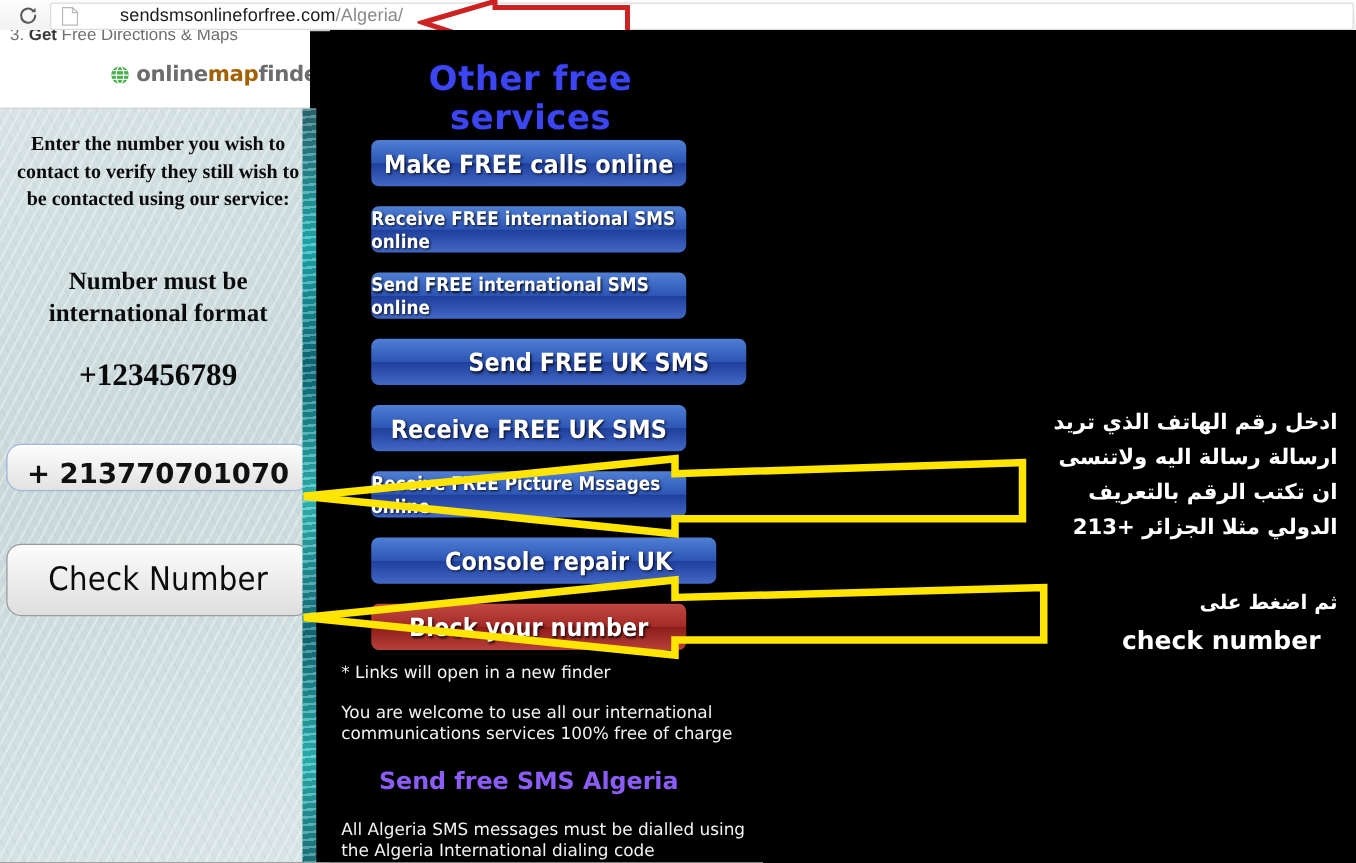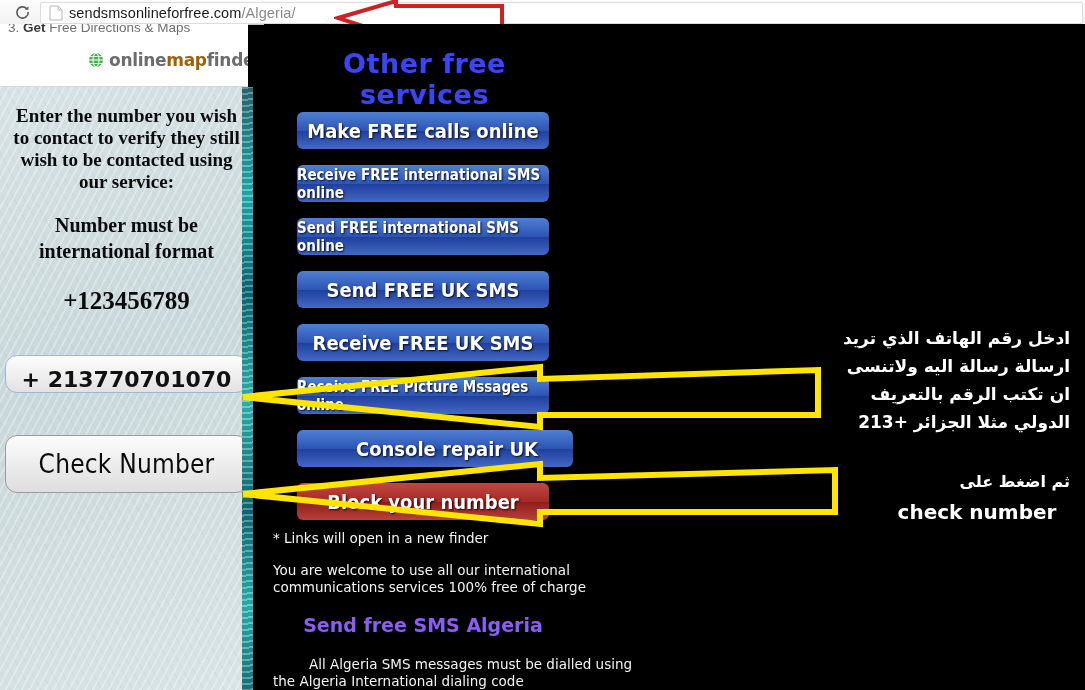--- a/index.html
+++ b/index.html
@@ -7,21 +7,21 @@
 
   #app{position:relative;width:1085px;height:690px;overflow:hidden;background:#000;}
 
   
   #chrome{position:absolute;left:0;top:0;width:1085px;height:24px;
           background:linear-gradient(#fdfdfd,#f2f2f2);border-bottom:1px solid #c9c9c9;}
   #reload-btn{position:absolute;left:12px;top:3px;width:20px;height:19px;
               display:flex;align-items:center;justify-content:center;cursor:pointer;}
   #omnibox{position:absolute;left:40px;top:2px;right:2px;height:20px;
            background:#fff;border:1px solid #dcdcdc;border-radius:2px;
-           display:flex;align-items:center;}
+           display:flex;align-items:center;gap:27px;}
   #page-icon{width:14px;height:16px;margin:0 6px 0 8px;flex:0 0 auto;}
   #url-text{font-size:14.5px;color:#8a8a8a;white-space:nowrap;letter-spacing:.1px;}
   #url-text .host{color:#1b1b1b;}
 
   
   #red-arrow{position:absolute;left:334px;top:0px;width:172px;height:38px;pointer-events:none;}
 
   
   #left-col{position:absolute;left:0;top:24px;width:253px;height:666px;overflow:hidden;}
   #ad-banner{position:relative;width:248px;height:62px;background:#fff;
@@ -55,21 +55,21 @@
   }
   
   #teal-strip{position:absolute;right:0;top:0;width:11px;height:100%;
     background:
       repeating-linear-gradient(175deg, rgba(255,255,255,.25) 0 2px, rgba(0,0,0,.12) 2px 6px),
       linear-gradient(180deg,#2d6f79 0%,#23b9bd 18%,#0d6f7e 34%,#35c3c0 52%,#12707e 70%,#2fc0c0 86%,#1c7b85 100%);
   }
 
   .ice-text{position:absolute;left:0;width:253px;text-align:center;
             font-family:"Liberation Serif",serif;color:#0b0b0b;}
-  #ice-intro{top:18px;font-size:19px;font-weight:bold;line-height:22px;padding:0 10px;
+  #ice-intro{top:18px;font-size:16px;font-weight:bold;line-height:22px;padding:0 10px;
              box-sizing:border-box;}
   #ice-format{top:125px;font-size:20px;font-weight:bold;line-height:26px;padding:0 0;
               box-sizing:border-box;}
   #ice-example{top:200px;font-size:25px;font-weight:bold;}
 
   #number-input{position:absolute;left:5px;top:268px;width:243px;height:38px;
     box-sizing:border-box;border:1px solid #9fb6d8;border-radius:12px;
     background:linear-gradient(#fdfdfd,#e2e2e2);
     box-shadow:inset 0 1px 0 #fff;
     font-family:"DejaVu Sans",sans-serif;font-size:22px;font-weight:bold;color:#111;
@@ -169,33 +169,33 @@
     </div>
   </div>
 
   <div id="main">
 
     <div id="services-title">Other free services</div>
 
     <a class="svc-btn f20" style="top:88px;">Make FREE calls online</a>
     <a class="svc-btn f15" style="top:141px;">Receive FREE international SMS online</a>
     <a class="svc-btn f15" style="top:194px;">Send FREE international SMS online</a>
-    <a class="svc-btn f20" style="top:247px;">Send FREE UK SMS</a>
+    <a class="svc-btn f20" style="top:247px;padding-left:48px;">Send FREE UK SMS</a>
     <a class="svc-btn f20" style="top:300px;">Receive FREE UK SMS</a>
     <a class="svc-btn f15" style="top:353px;">Receive FREE Picture Mssages online</a>
     <a class="svc-btn f20" style="top:406px;padding-left:24px;">Console repair UK</a>
     <a class="svc-btn f20 red" style="top:459px;">Block your number</a>
 
     <div class="note" style="top:506px;">* Links will open in a new finder</div>
     <div class="note" style="top:538px;">You are welcome to use all our international</div>
     <div class="note" style="top:555px;">communications services 100% free of charge</div>
 
     <div id="send-heading">Send free SMS Algeria</div>
 
-    <div class="note" style="top:632px;margin-left:36px;">All Algeria SMS messages must be dialled using</div>
+    <div class="note" style="top:632px;">All Algeria SMS messages must be dialled using</div>
     <div class="note" style="top:649px;">the Algeria International dialing code</div>
 
     <div class="arabic" id="arabic-1">ادخل رقم الهاتف الذي تريد ارسالة رسالة اليه ولاتنسى ان تكتب الرقم بالتعريف الدولي مثلا الجزائر +213</div>
     <div class="arabic" id="arabic-2">ثم اضغط على</div>
     <div id="check-number-label">check number</div>
   </div>
 
   <svg id="yellow-overlay" viewBox="0 0 1085 690">
 
     <polygon points="818,370 818,415 540,415 540,427 243,397 540,367 540,379" fill="none" stroke="#FFE500" stroke-width="6" stroke-linejoin="miter"></polygon>

